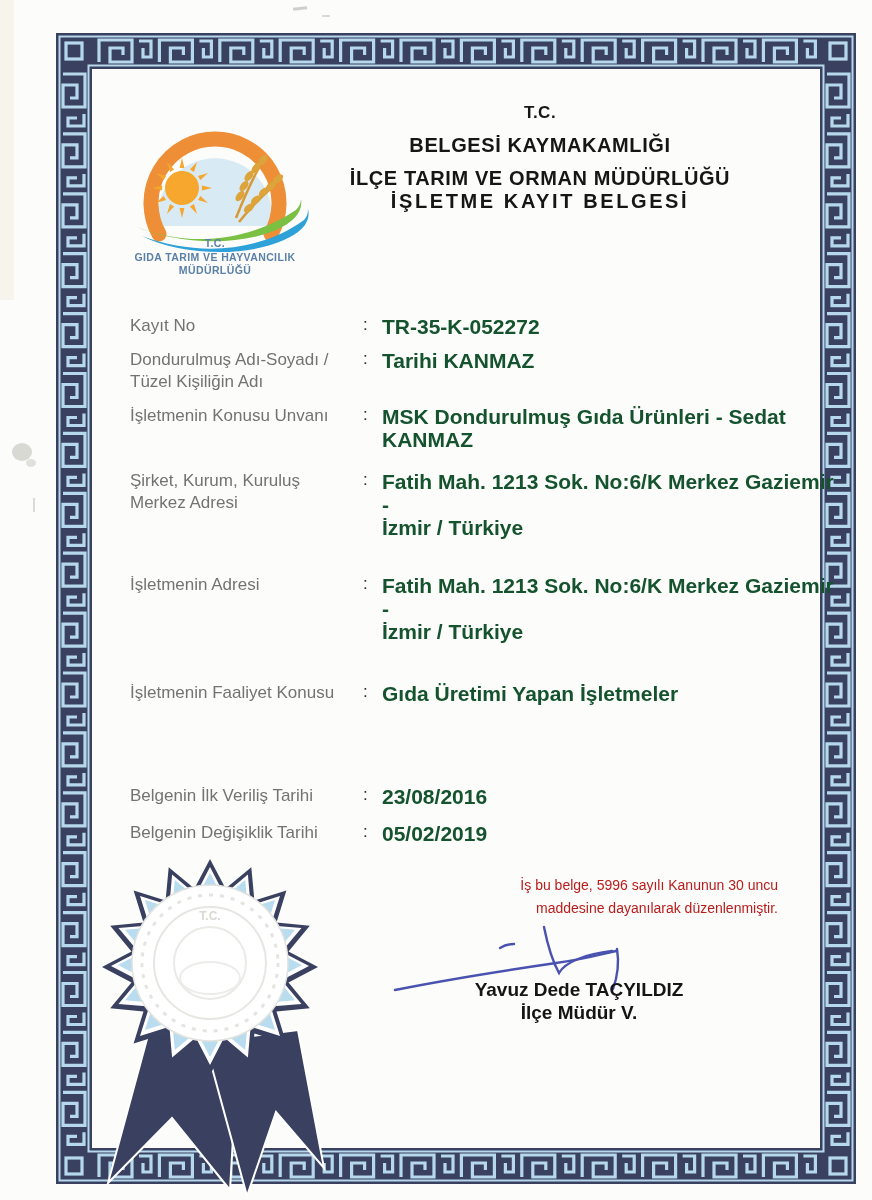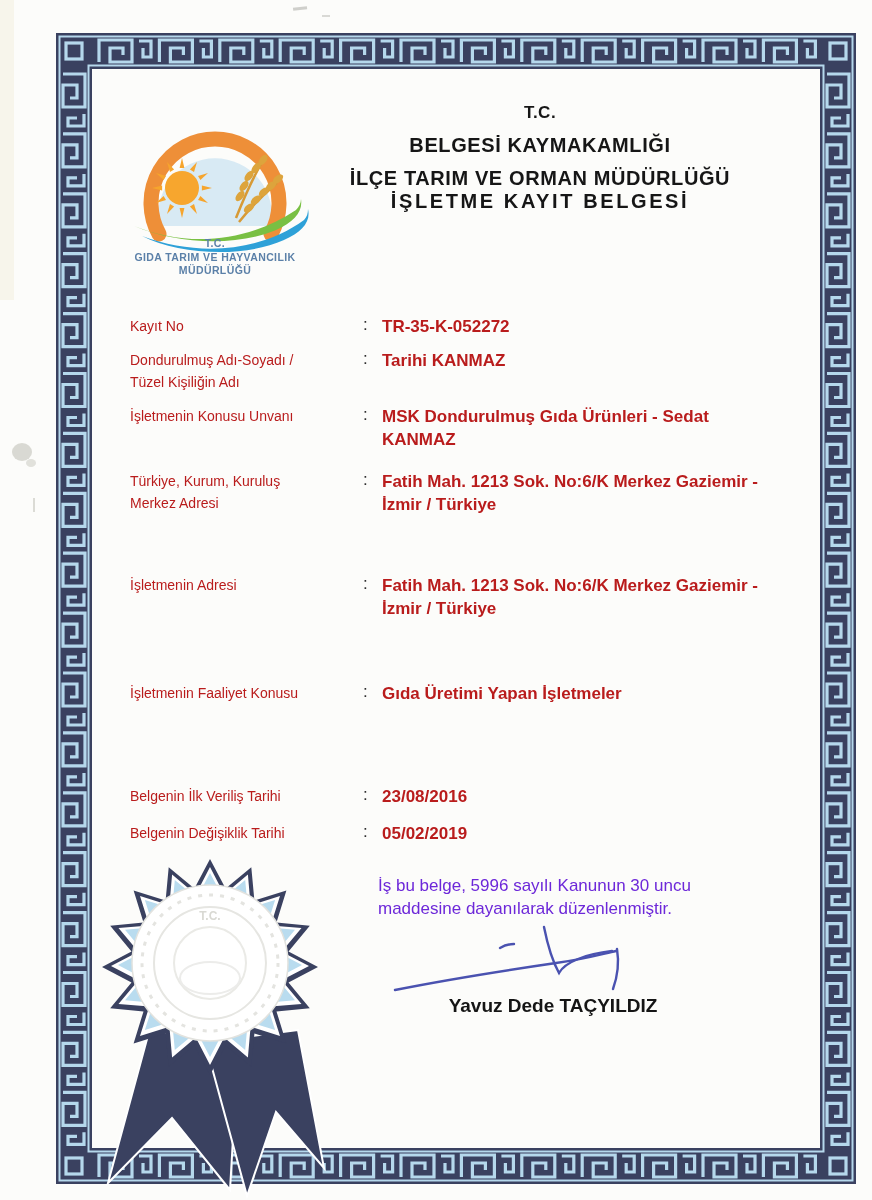--- a/index.html
+++ b/index.html
@@ -20,29 +20,29 @@
   .header{left:230px;top:103px;width:620px;text-align:center;color:#161616;}
   .header .h-tc{font-size:17px;font-weight:bold;margin-bottom:11px;letter-spacing:.5px;}
   .header .h-l2{font-size:20px;font-weight:bold;letter-spacing:.6px;margin-bottom:10px;}
   .header .h-l3{font-size:20px;font-weight:bold;letter-spacing:.6px;}
   .header .h-l4{font-size:20px;font-weight:bold;letter-spacing:2.6px;}
   
   .logo-caption{left:112px;top:237px;width:206px;text-align:center;
     color:#5b80a8;font-size:10.5px;font-weight:bold;letter-spacing:.4px;line-height:13.5px;}
   
   .row{position:absolute;left:130px;width:700px;}
-  .row .lbl{position:absolute;left:0;top:0;width:224px;font-size:14px;line-height:22px;
-    color:#b91c1c;white-space:pre-line;}
+  .row .lbl{position:absolute;left:0;top:0;width:224px;font-size:17px;line-height:22px;
+    color:#737373;white-space:pre-line;}
   .row .col{position:absolute;left:233px;top:0;width:18px;font-size:17px;color:#2e2e2e;}
-  .row .val{position:absolute;left:252px;top:0;width:460px;font-size:17px;line-height:23px;
-    font-weight:bold;color:#b91c1c;white-space:pre-line;}
-  
-  .legal{left:378px;top:874px;width:400px;font-size:17px;line-height:23px;color:#6d28d9;white-space:pre-line;}
-  
-  .signatory{left:398px;top:978px;width:310px;text-align:center;color:#151515;margin-top:16px;}
+  .row .val{position:absolute;left:252px;top:0;width:460px;font-size:21px;line-height:23px;
+    font-weight:bold;color:#14532d;white-space:pre-line;}
+  
+  .legal{left:378px;top:874px;width:400px;font-size:14px;line-height:23px;color:#b91c1c;white-space:pre-line;text-align:right;}
+  
+  .signatory{left:424px;top:978px;width:310px;text-align:center;color:#151515;}
   .signatory .name{font-size:19px;font-weight:bold;line-height:23px;}
   .signatory .title{font-size:19px;font-weight:bold;line-height:23px;}
 </style>
 </head>
 <body>
 
 <div class="page">
 
   <svg id="deco" class="layer" width="872" height="1200" viewBox="0 0 872 1200">
     <defs>
@@ -223,21 +223,21 @@
     <div class="col">:</div>
     <div class="val">Tarihi KANMAZ</div>
   </div>
   <div class="content row" style="top:405px">
     <div class="lbl">İşletmenin Konusu Unvanı</div>
     <div class="col">:</div>
     <div class="val">MSK Dondurulmuş Gıda Ürünleri - Sedat
 KANMAZ</div>
   </div>
   <div class="content row" style="top:470px">
-    <div class="lbl">Türkiye, Kurum, Kuruluş
+    <div class="lbl">Şirket, Kurum, Kuruluş
 Merkez Adresi</div>
     <div class="col">:</div>
     <div class="val">Fatih Mah. 1213 Sok. No:6/K Merkez Gaziemir -
 İzmir / Türkiye</div>
   </div>
   <div class="content row" style="top:574px">
     <div class="lbl">İşletmenin Adresi</div>
     <div class="col">:</div>
     <div class="val">Fatih Mah. 1213 Sok. No:6/K Merkez Gaziemir -
 İzmir / Türkiye</div>
@@ -256,15 +256,16 @@
     <div class="lbl">Belgenin Değişiklik Tarihi</div>
     <div class="col">:</div>
     <div class="val">05/02/2019</div>
   </div>
 
   <div class="content legal">İş bu belge, 5996 sayılı Kanunun 30 uncu
 maddesine dayanılarak düzenlenmiştir.</div>
 
   <div class="content signatory">
     <div class="name">Yavuz Dede TAÇYILDIZ</div>
+    <div class="title">İlçe Müdür V.</div>
   </div>
 
 </div>
 
 </body></html>

